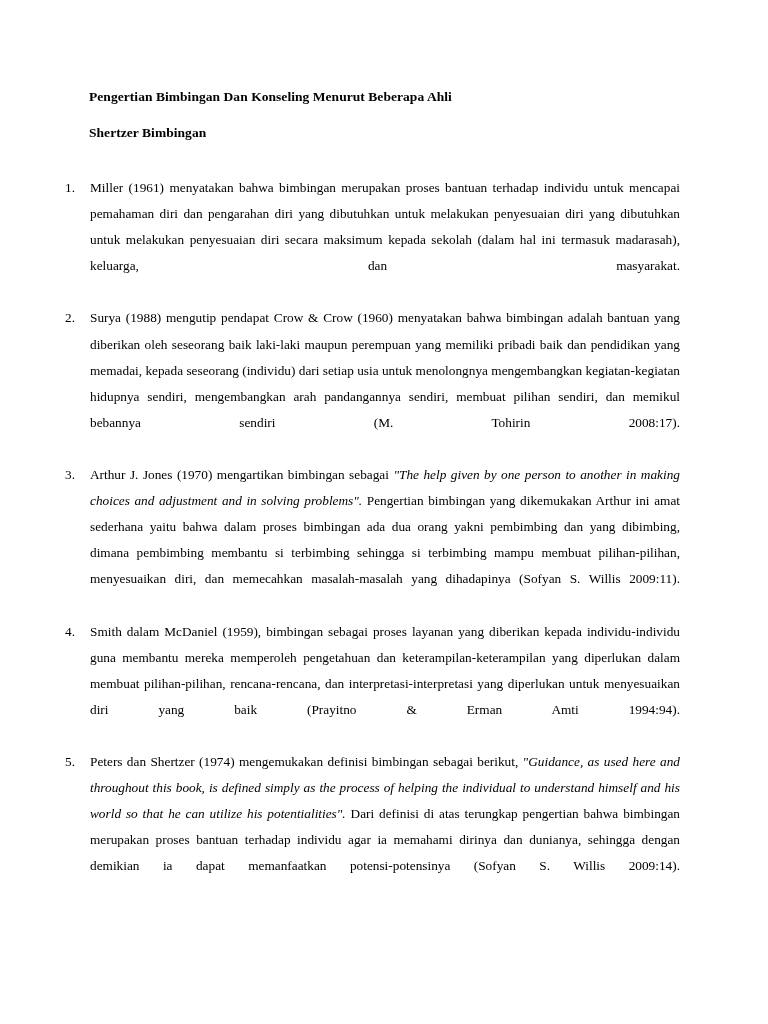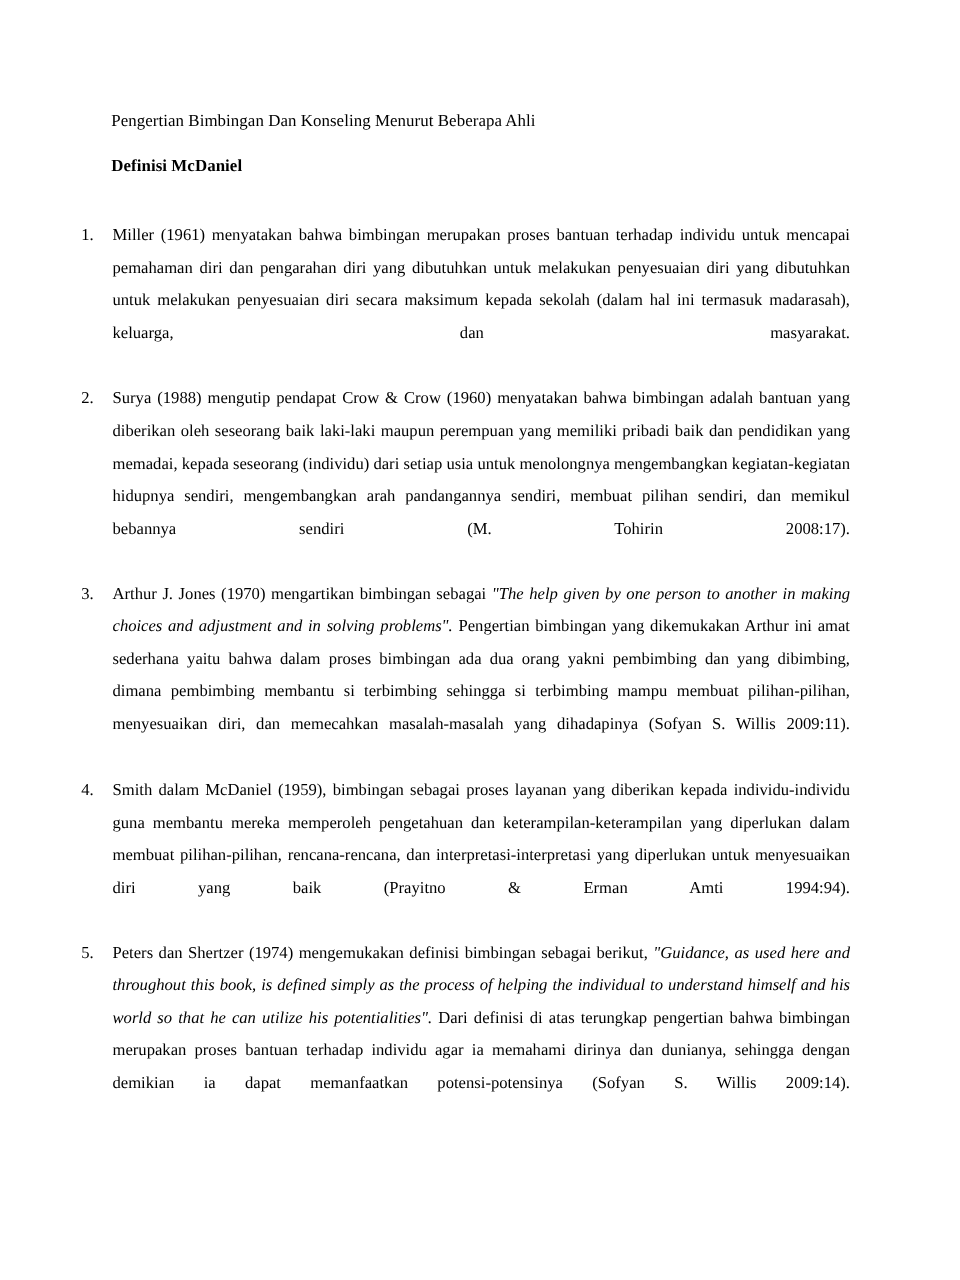--- a/index.html
+++ b/index.html
@@ -20,21 +20,21 @@
     position: relative;
     width: 768px;
     height: 1024px;
     background: #ffffff;
     box-sizing: border-box;
     padding: 88px 88px 60px 89px;
   }
 
   .doc-title {
     font-size: 13.5px;
-    font-weight: normal;
+    font-weight: bold;
     line-height: 18px;
     margin: 0 0 0 0;
     letter-spacing: 0.05px;
   }
 
   .doc-subtitle {
     font-size: 13.5px;
     font-weight: bold;
     line-height: 18px;
     margin: 18px 0 0 0;
@@ -86,21 +86,21 @@
     font-style: italic;
   }
 </style>
 </head>
 <body>
 
 <div class="page">
 
   <h1 class="doc-title">Pengertian Bimbingan Dan Konseling Menurut Beberapa Ahli</h1>
 
-  <h2 class="doc-subtitle">Definisi McDaniel</h2>
+  <h2 class="doc-subtitle">Shertzer Bimbingan</h2>
 
   <ol class="list">
     <li class="list-item">
       <span class="item-number">1.</span>
       <span class="item-body">
         <span> Miller (1961) menyatakan bahwa bimbingan merupakan proses bantuan terhadap individu untuk mencapai pemahaman diri dan pengarahan diri yang dibutuhkan untuk melakukan penyesuaian diri yang dibutuhkan untuk melakukan penyesuaian diri secara maksimum kepada sekolah (dalam hal ini termasuk madarasah), keluarga, dan masyarakat.</span><span class="q"></span><span></span>
       </span>
     </li>
 
     <li class="list-item">

